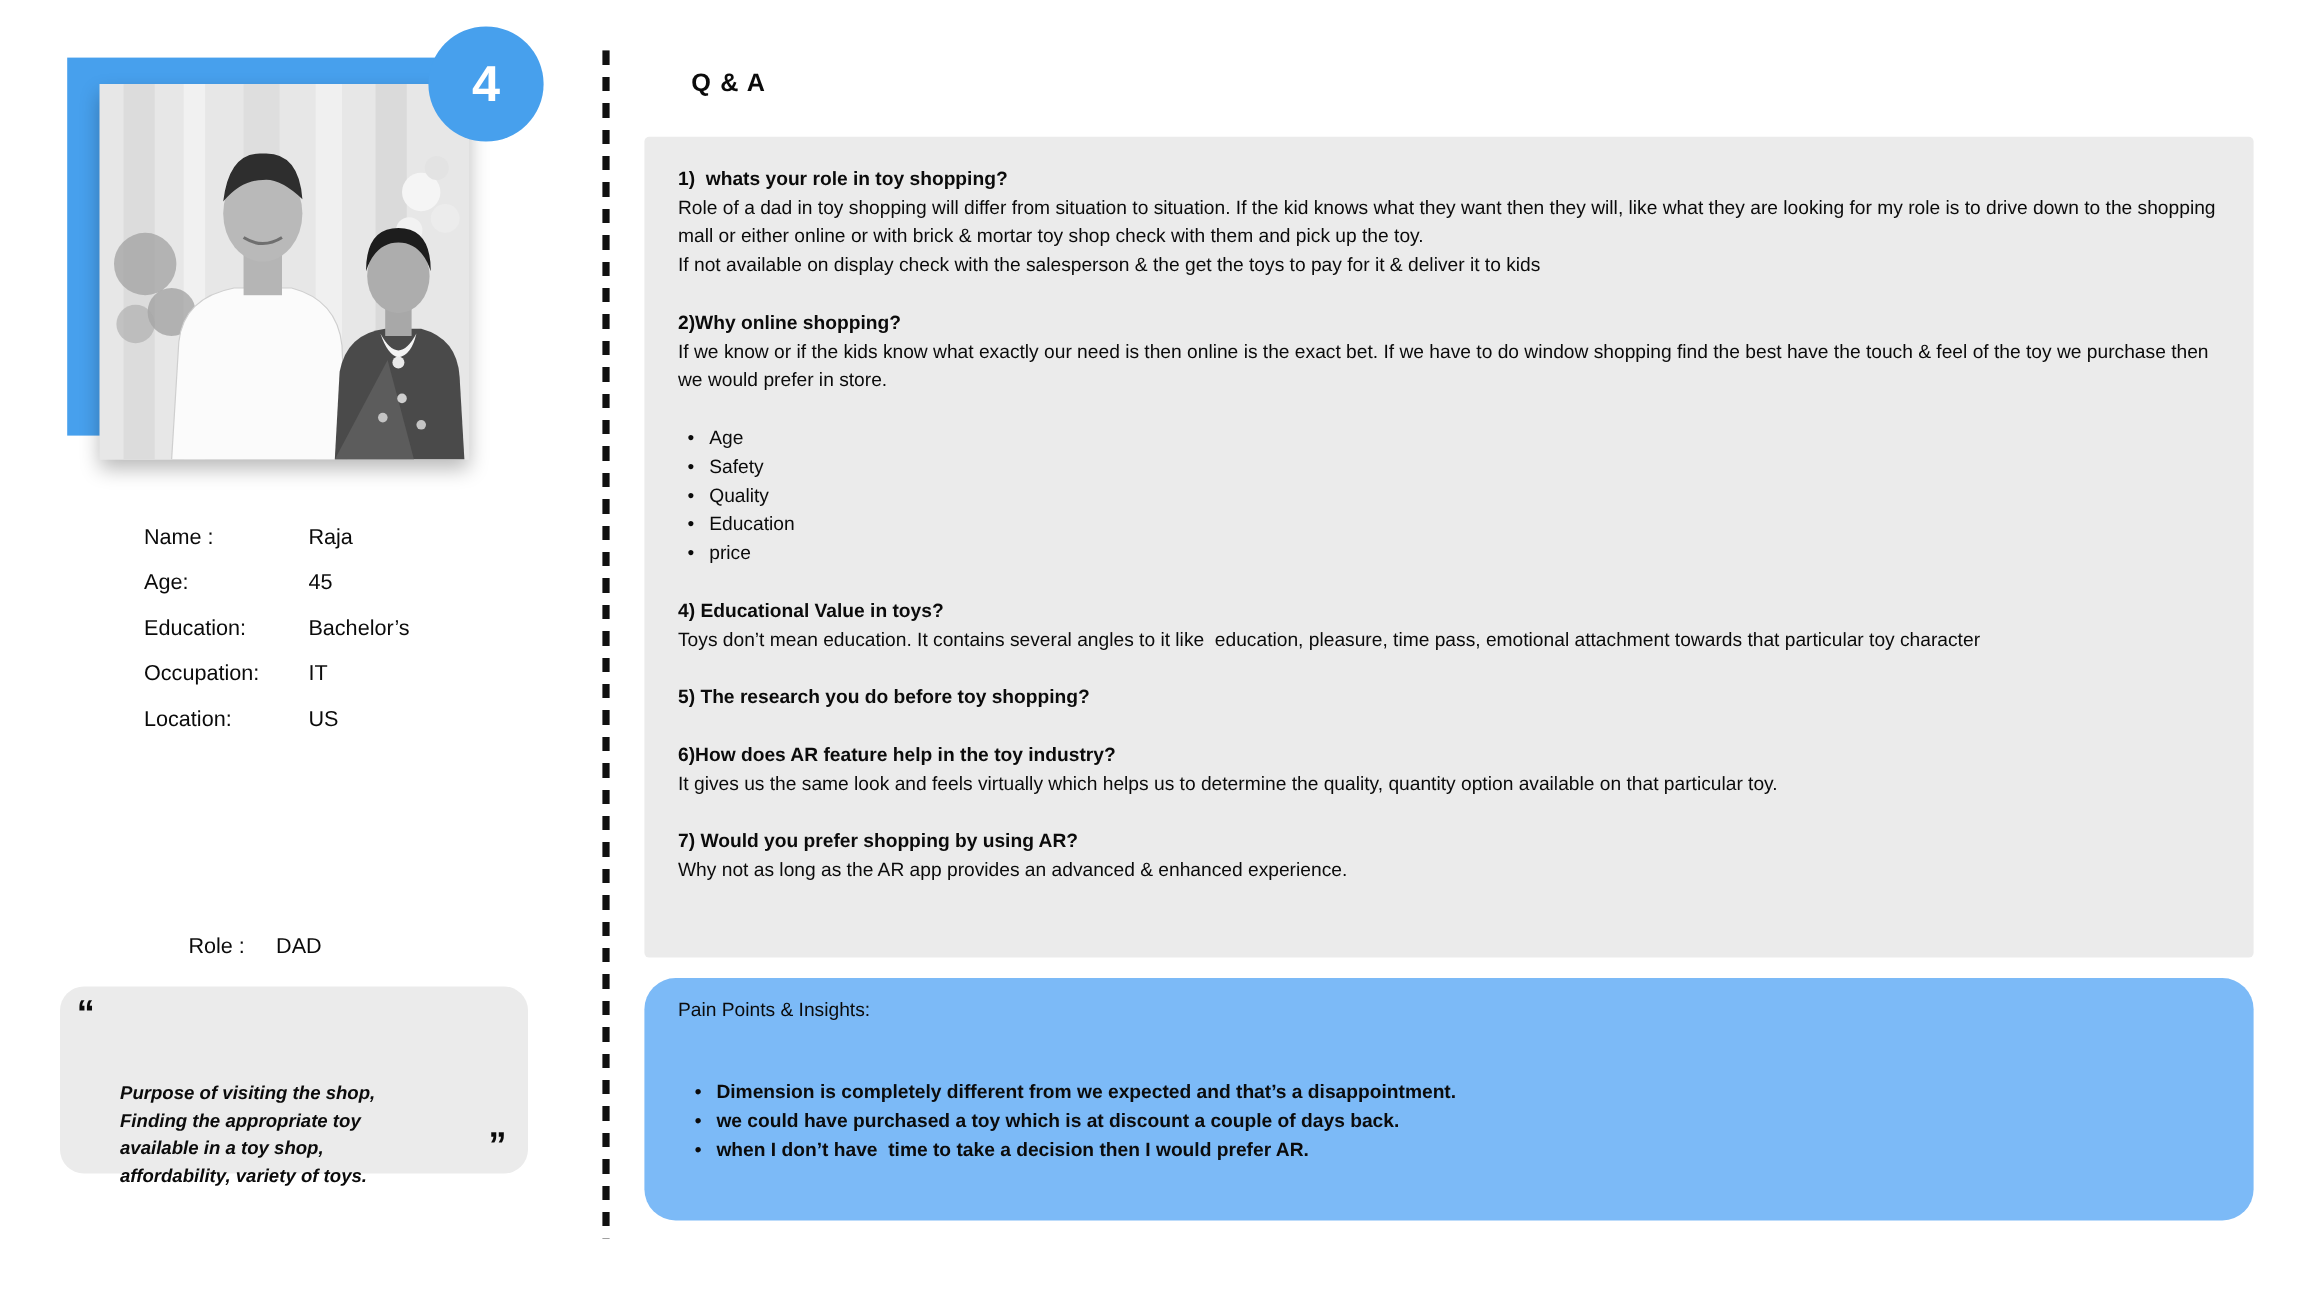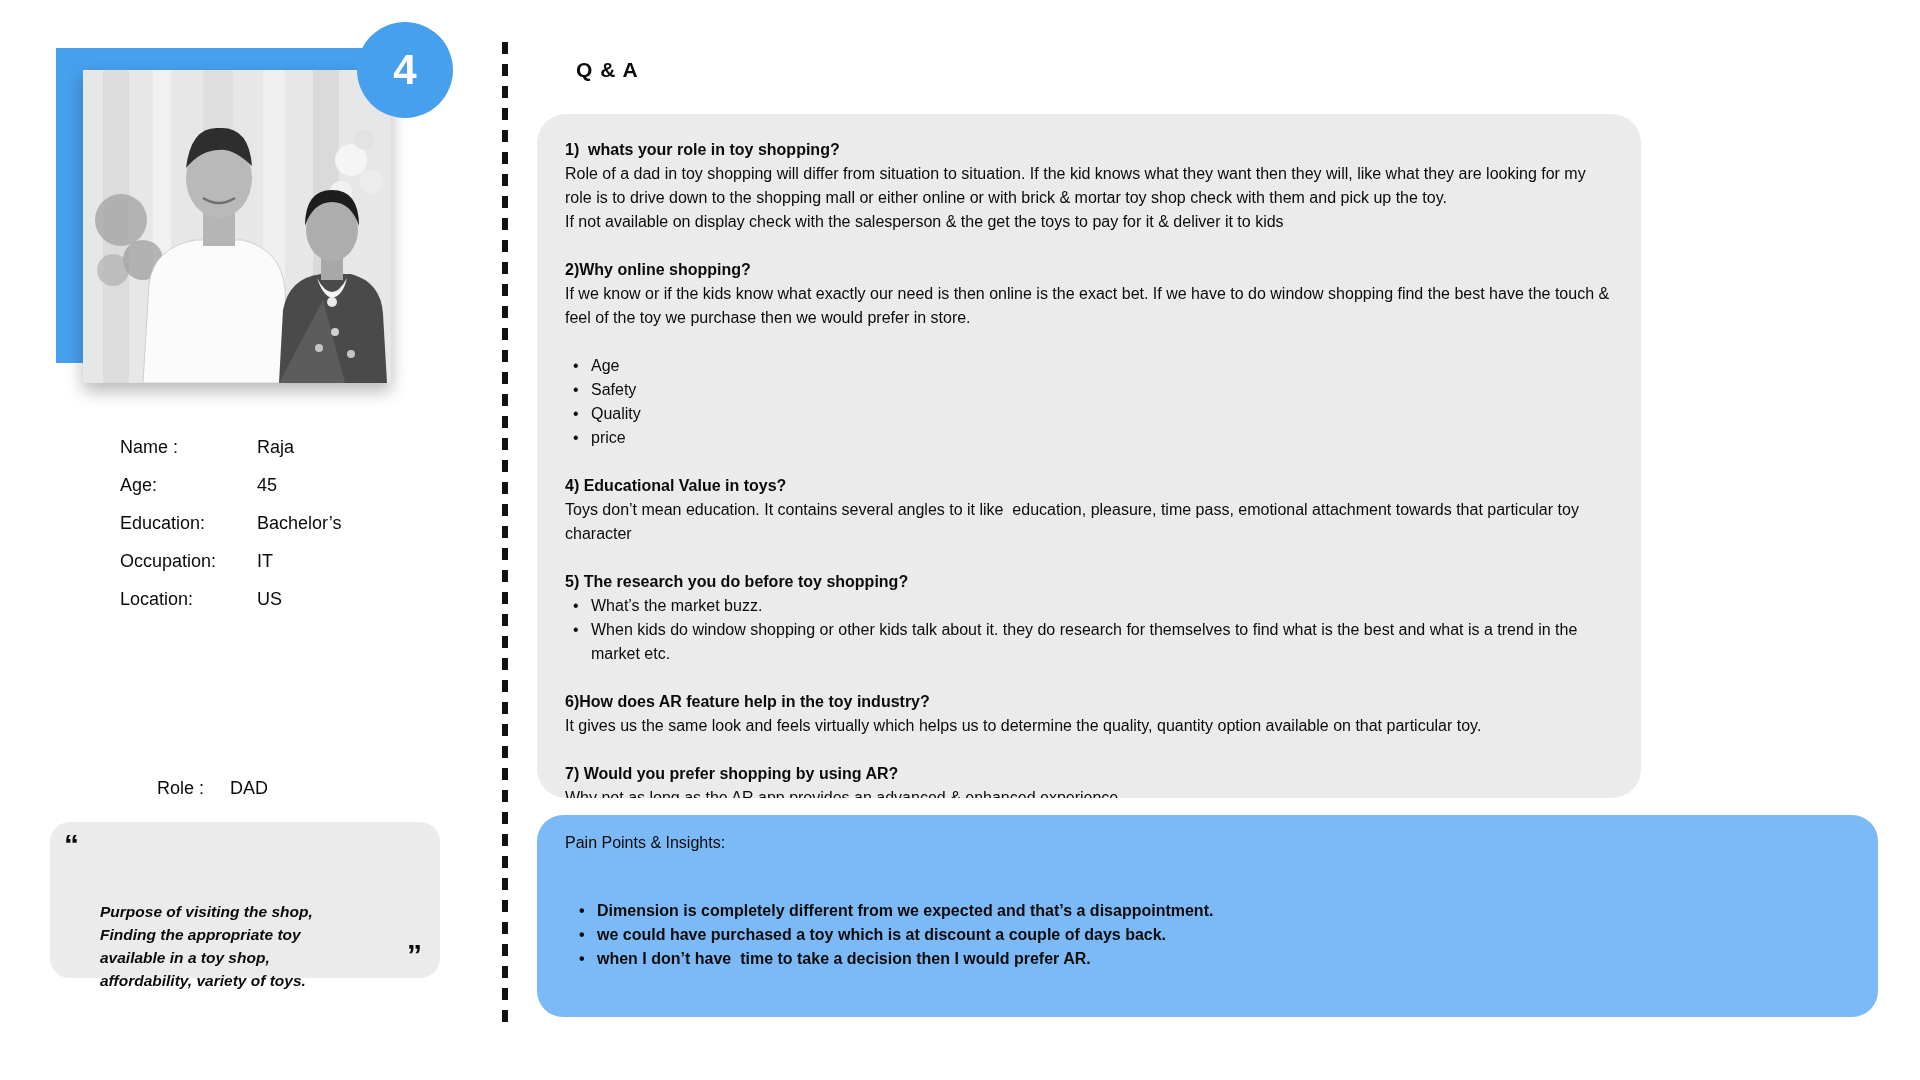--- a/index.html
+++ b/index.html
@@ -29,22 +29,22 @@
   .quote-open{position:absolute;left:14px;top:6px;font-size:30px;font-weight:bold;}
   .quote-close{position:absolute;right:18px;bottom:6px;font-size:30px;font-weight:bold;}
   .quote-text{position:absolute;left:50px;top:45px;width:265px;font-size:15.5px;font-style:italic;font-weight:bold;line-height:23px;margin-top:33px;}
 
   
   .divider{position:absolute;left:502px;top:42px;width:6px;height:990px;
            background:repeating-linear-gradient(to bottom,#111 0 12px,transparent 12px 22px);}
 
   
   .qa-title{position:absolute;left:576px;top:58px;font-size:21px;font-weight:bold;letter-spacing:1px;}
-  .qa-card{position:absolute;left:537px;top:114px;width:1104px;height:684px;background:var(--card-gray);
-           border-radius:29px;padding:24px 28px;overflow:hidden;}
+  .qa-card{position:absolute;left:537px;top:114px;width:1341px;height:684px;background:var(--card-gray);
+           border-radius:4px;padding:24px 28px;overflow:hidden;}
   .qa-section{margin-bottom:24px;}
   .qa-section:last-child{margin-bottom:0;}
   .qa-card p{font-size:16px;line-height:24px;white-space:pre-wrap;}
   .qa-card p.q{font-weight:bold;}
   ul.plain{list-style:none;}
   ul.plain li{font-size:16px;line-height:24px;padding-left:26px;position:relative;white-space:pre-wrap;}
   ul.plain li::before{content:"\2022";position:absolute;left:8px;}
 
   .pain-card{position:absolute;left:537px;top:815px;width:1341px;height:202px;background:var(--pain-blue);
              border-radius:26px;padding:16px 28px;}
@@ -146,33 +146,30 @@
     </div>
     <div class="qa-section">
       <p class="q">2)Why online shopping?</p>
       <p class="a">If we know or if the kids know what exactly our need is then online is the exact bet. If we have to do window shopping find the best have the touch &amp; feel of the toy we purchase then we would prefer in store.</p>
     </div>
     <div class="qa-section">
       <ul class="plain">
         <li>Age</li>
         <li>Safety</li>
         <li>Quality</li>
+        <li>Education</li>
         <li>price</li>
       </ul>
     </div>
     <div class="qa-section">
       <p class="q">4) Educational Value in toys?</p>
       <p class="a">Toys don’t mean education. It contains several angles to it like  education, pleasure, time pass, emotional attachment towards that particular toy character</p>
     </div>
     <div class="qa-section">
       <p class="q">5) The research you do before toy shopping?</p>
-      <ul class="plain">
-        <li>What’s the market buzz.</li>
-        <li>When kids do window shopping or other kids talk about it. they do research for themselves to find what is the best and what is a trend in the market etc.</li>
-      </ul>
     </div>
     <div class="qa-section">
       <p class="q">6)How does AR feature help in the toy industry?</p>
       <p class="a">It gives us the same look and feels virtually which helps us to determine the quality, quantity option available on that particular toy.</p>
     </div>
     <div class="qa-section">
       <p class="q">7) Would you prefer shopping by using AR?</p>
       <p class="a">Why not as long as the AR app provides an advanced &amp; enhanced experience.</p>
     </div>
   </div>

